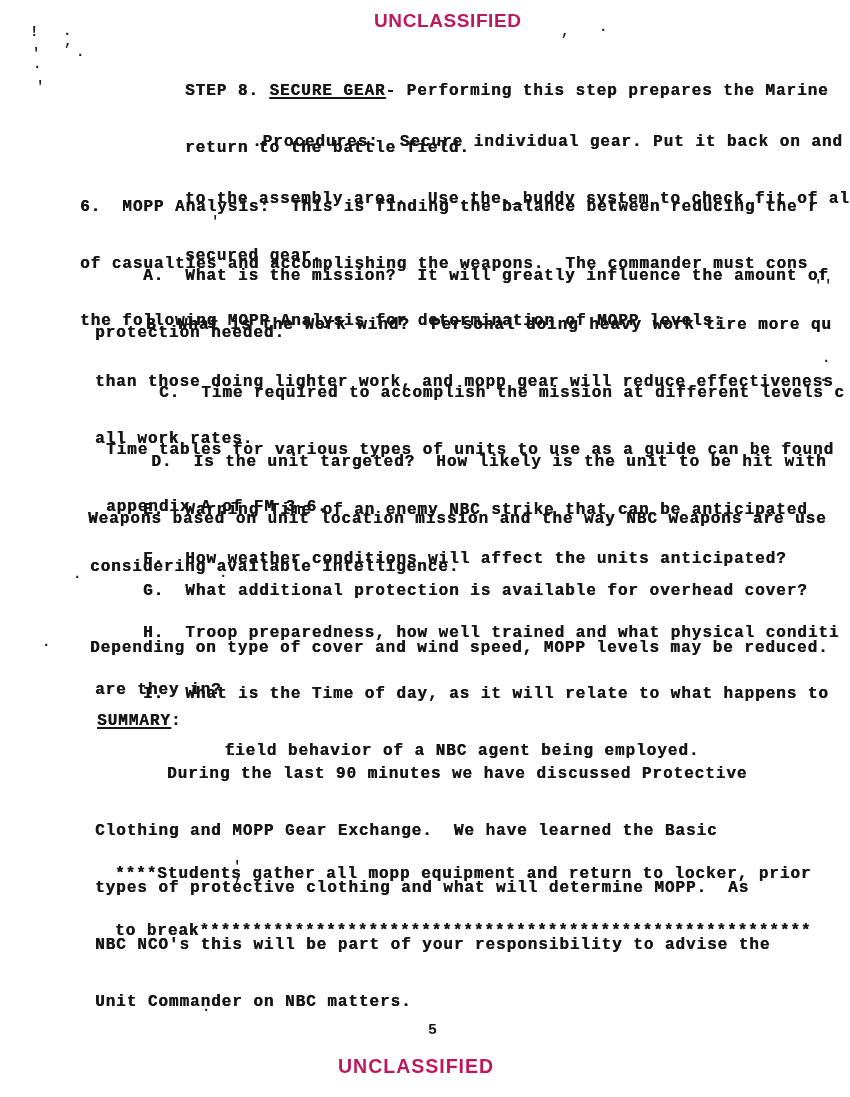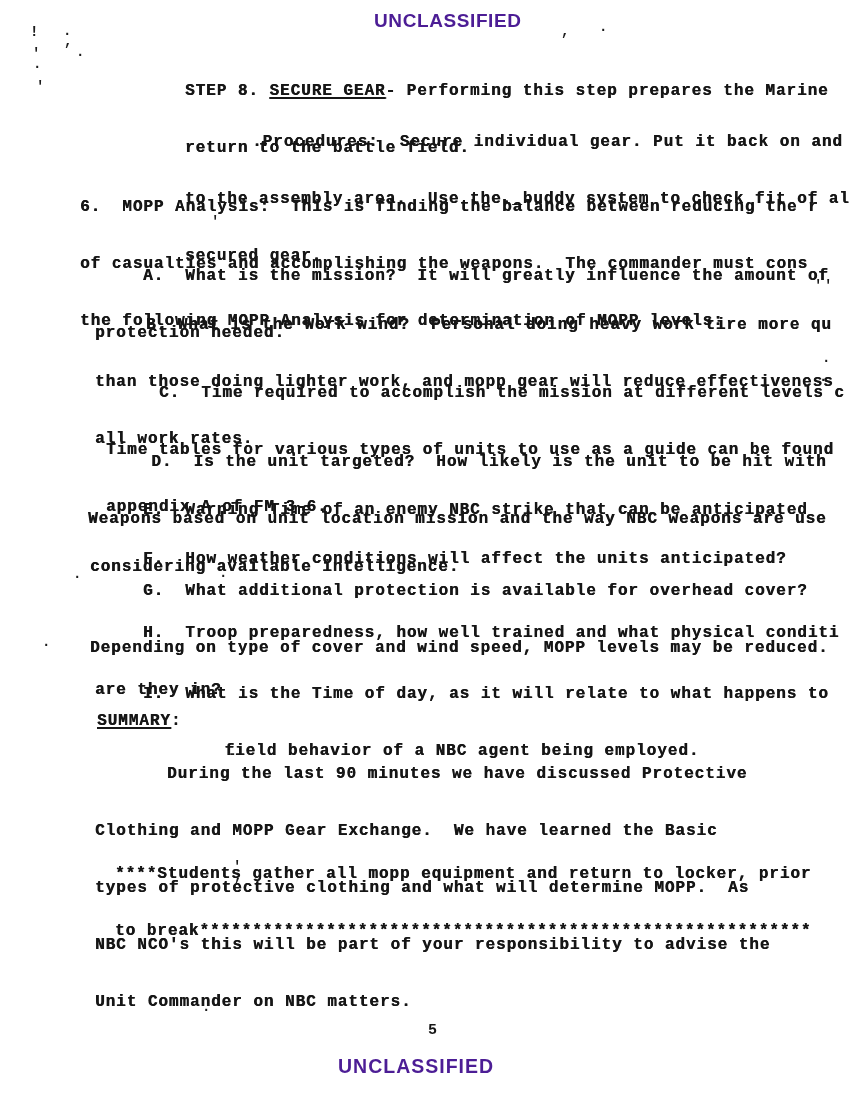--- a/index.html
+++ b/index.html
@@ -13,21 +13,21 @@
     height: 1097px;
     background: #ffffff;
     overflow: hidden;
     font-family: "Liberation Mono", "DejaVu Sans Mono", monospace;
   }
   
   .class-hdr {
     position: absolute;
     font-family: "Liberation Sans", "DejaVu Sans", sans-serif;
     font-weight: 700;
-    color: #4c1d95;
+    color: #be185d;
     letter-spacing: 0.6px;
     white-space: pre;
   }
   #hdr-top    { left: 374px; top: 10px;  font-size: 19px; }
   #hdr-bottom { left: 338px; top: 1055px; font-size: 19.5px; letter-spacing: 1px; }
   #page-num   {
     position: absolute;
     left: 428px; top: 1022px;
     font: 700 15px/18px "Liberation Mono", monospace;
     color: #151515;

